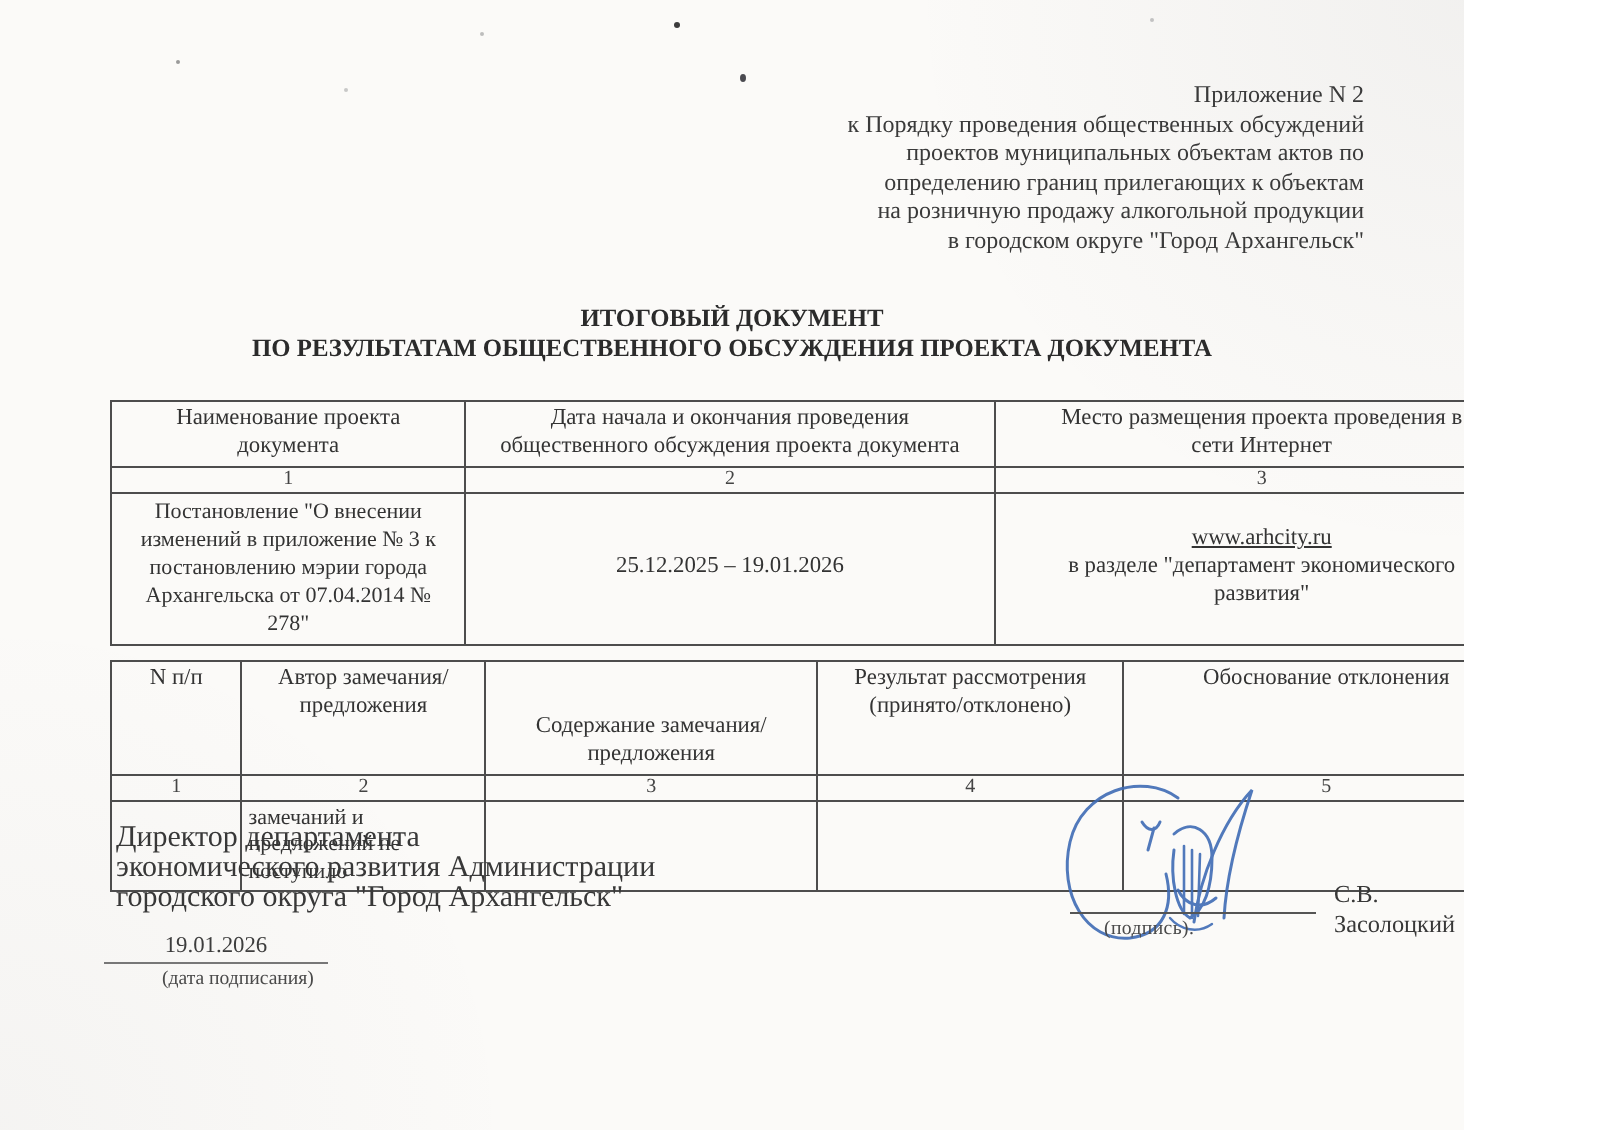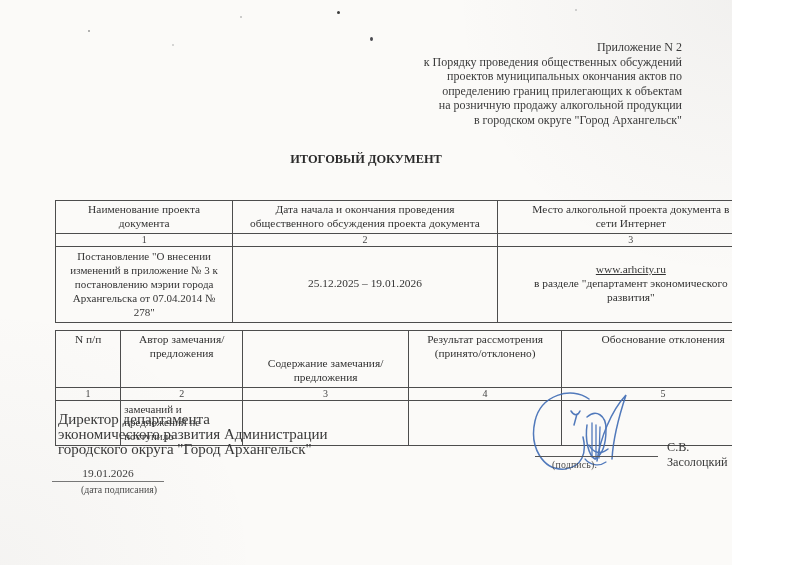--- a/index.html
+++ b/index.html
@@ -69,46 +69,47 @@
   <div class="speck" style="left:337px;top:11px;width:3px;height:3px;background:#3c3c3c;"></div>
   <div class="speck" style="left:370px;top:37px;width:3px;height:4px;background:#4a4a50;"></div>
   <div class="speck" style="left:88px;top:30px;width:2px;height:2px;background:#9a9a9a;"></div>
   <div class="speck" style="left:240px;top:16px;width:2px;height:2px;background:#bdbdbd;"></div>
   <div class="speck" style="left:575px;top:9px;width:2px;height:2px;background:#c2c2c2;"></div>
   <div class="speck" style="left:172px;top:44px;width:2px;height:2px;background:#c8c8c8;"></div>
 
   <div class="header-block">
     <div>Приложение N 2</div>
     <div>к Порядку проведения общественных обсуждений</div>
-    <div>проектов муниципальных окончания актов по</div>
+    <div>проектов муниципальных объектам актов по</div>
     <div>определению границ прилегающих к объектам</div>
     <div>на розничную продажу алкогольной продукции</div>
     <div>в городском округе "Город Архангельск"</div>
   </div>
 
   <div class="title-block">
     <div>ИТОГОВЫЙ ДОКУМЕНТ</div>
+    <div>ПО РЕЗУЛЬТАТАМ ОБЩЕСТВЕННОГО ОБСУЖДЕНИЯ ПРОЕКТА ДОКУМЕНТА</div>
   </div>
 
   <table class="t1">
     <colgroup>
         <col style="width:25%">
         <col style="width:37.3%">
         <col style="width:37.7%">
       </colgroup>
     <tbody>
         <tr class="th-row">
       <td>
             <div class="hdr-inner w-narrow">Наименование проекта документа</div>
           </td>
       <td>
             <div class="hdr-inner w-date">Дата начала и окончания проведения общественного обсуждения проекта документа</div>
           </td>
       <td>
-            <div class="hdr-inner w-place">Место алкогольной проекта документа в сети Интернет</div>
+            <div class="hdr-inner w-place">Место размещения проекта проведения в сети Интернет</div>
           </td>
     </tr>
     <tr class="num-row">
       <td>1</td>
       <td>2</td>
       <td>3</td>
     </tr>
     <tr class="body-row">
       <td>
             <div class="cell-project">Постановление "О внесении изменений в приложение № 3 к постановлению мэрии города Архангельска от 07.04.2014 № 278"</div>

